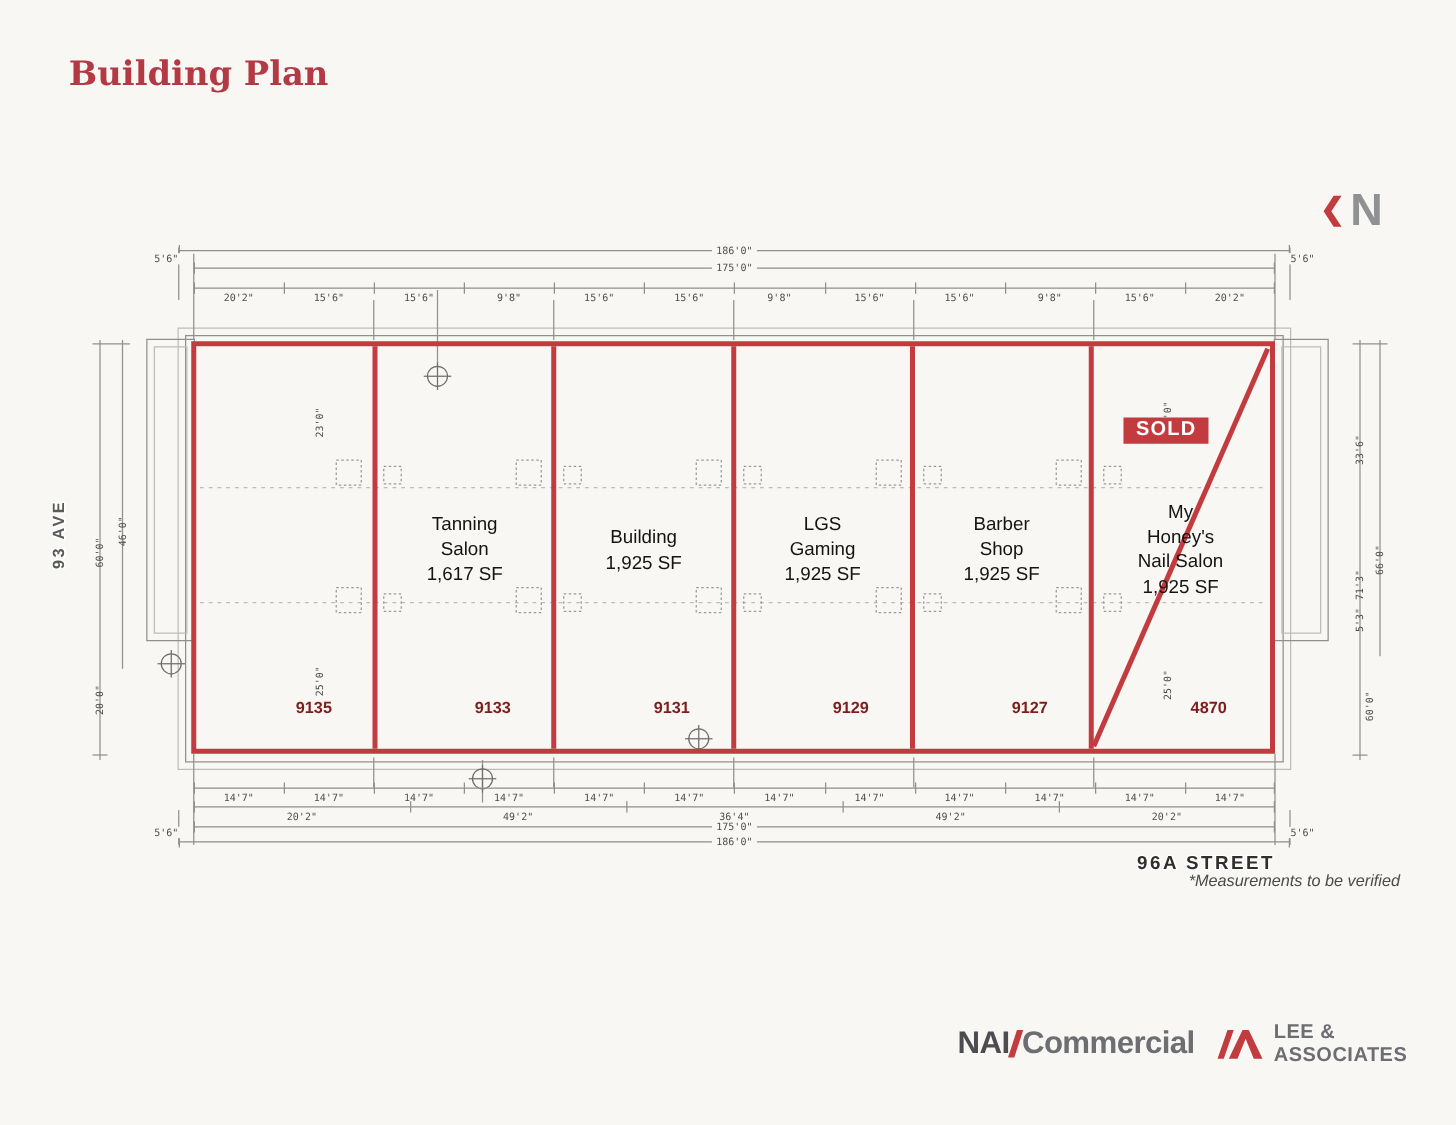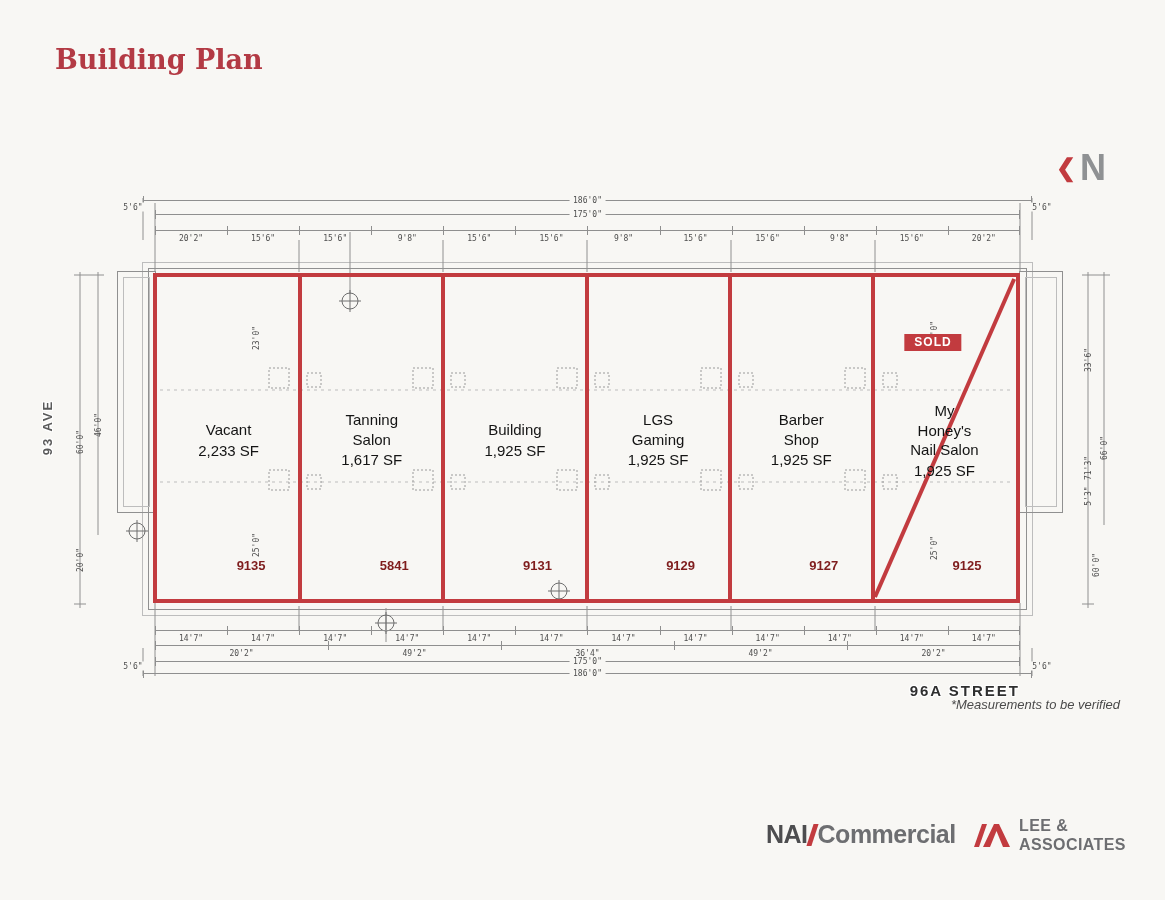--- a/index.html
+++ b/index.html
@@ -19,21 +19,21 @@
   .divider{position:absolute;top:0;bottom:0;width:4px;background:#c23b3f;}
 
   .units{position:absolute;left:157px;top:277px;width:859px;height:322px;display:flex;}
   .unit{flex:1;position:relative;text-align:center;}
   .unit-label{position:absolute;left:0;right:0;top:163px;transform:translateY(-50%);color:#141414;}
   .tenant{font-size:15px;line-height:1.3;max-width:96px;margin:0 auto;}
   .u-narrow .tenant{max-width:70px;}
   .size{font-size:15px;line-height:1.3;margin-top:1px;}
   .unit-number{position:absolute;left:0;right:0;bottom:26px;font-size:13px;font-weight:bold;color:#7f1d1d;padding-left:45px;}
   .diag{position:absolute;left:0;top:0;width:100%;height:100%;}
-  .sold{position:absolute;top:57px;left:42%;transform:translateX(-50%);background:#c23b3f;color:#fff;font-size:12px;font-weight:bold;letter-spacing:1px;padding:1px 10px 2px;}
+  .sold{position:absolute;top:57px;left:42%;transform:translateX(-50%);background:#c23b3f;color:#fff;font-size:16px;font-weight:bold;letter-spacing:1px;padding:1px 10px 2px;}
 
   
   .dim-line{position:absolute;height:0;border-top:1px solid #8f8f8f;}
   .dim-line::before,.dim-line::after{content:'';position:absolute;top:-5px;height:9px;border-left:1px solid #8f8f8f;}
   .dim-line::before{left:0;}
   .dim-line::after{right:0;}
   .dim-label{position:absolute;left:50%;top:0;transform:translate(-50%,-55%);background:#f8f7f4;padding:0 4px;font-family:"DejaVu Sans Mono",monospace;font-size:8px;color:#4e4e4e;white-space:nowrap;}
   .dim-segs{position:absolute;display:flex;border-top:1px solid #8f8f8f;}
   .dim-segs .seg{flex:1;position:relative;text-align:center;font-family:"DejaVu Sans Mono",monospace;font-size:8px;color:#4e4e4e;padding-top:3px;white-space:nowrap;}
   .dim-segs .seg::before{content:'';position:absolute;left:0;top:-5px;height:9px;border-left:1px solid #8f8f8f;}
@@ -213,32 +213,28 @@
   <div class="plan-red">
     <div class="divider" style="left:141px;"></div>
     <div class="divider" style="left:284px;"></div>
     <div class="divider" style="left:428px;"></div>
     <div class="divider" style="left:571px;"></div>
     <div class="divider" style="left:714px;"></div>
   </div>
 
   <div class="units">
     <div class="unit">
-      <div class="unit-label">
-        <div class="tenant">Vacant</div>
-        <div class="size">2,233 SF</div>
-      </div>
       <div class="unit-number">9135</div>
     </div>
     <div class="unit u-narrow">
       <div class="unit-label">
         <div class="tenant">Tanning Salon</div>
         <div class="size">1,617 SF</div>
       </div>
-      <div class="unit-number">5841</div>
+      <div class="unit-number">9133</div>
     </div>
     <div class="unit">
       <div class="unit-label">
         <div class="tenant">Building</div>
         <div class="size">1,925 SF</div>
       </div>
       <div class="unit-number">9131</div>
     </div>
     <div class="unit u-narrow">
       <div class="unit-label">
@@ -256,21 +252,21 @@
     </div>
     <div class="unit u-narrow">
       <svg class="diag" viewBox="0 0 143 322" preserveAspectRatio="none">
         <line x1="141" y1="2" x2="2" y2="320" stroke="#c23b3f" stroke-width="4"></line>
       </svg>
       <div class="sold">SOLD</div>
       <div class="unit-label">
         <div class="tenant">My Honey's Nail Salon</div>
         <div class="size">1,925 SF</div>
       </div>
-      <div class="unit-number">9125</div>
+      <div class="unit-number">4870</div>
     </div>
   </div>
 
   <div class="street-left">93 AVE</div>
   <div class="street-bottom">96A STREET</div>
   <div class="note">*Measurements to be verified</div>
 
   <div class="nai-logo">
     <span class="nai-bold">NAI</span>
     <span class="nai-slash"></span>

